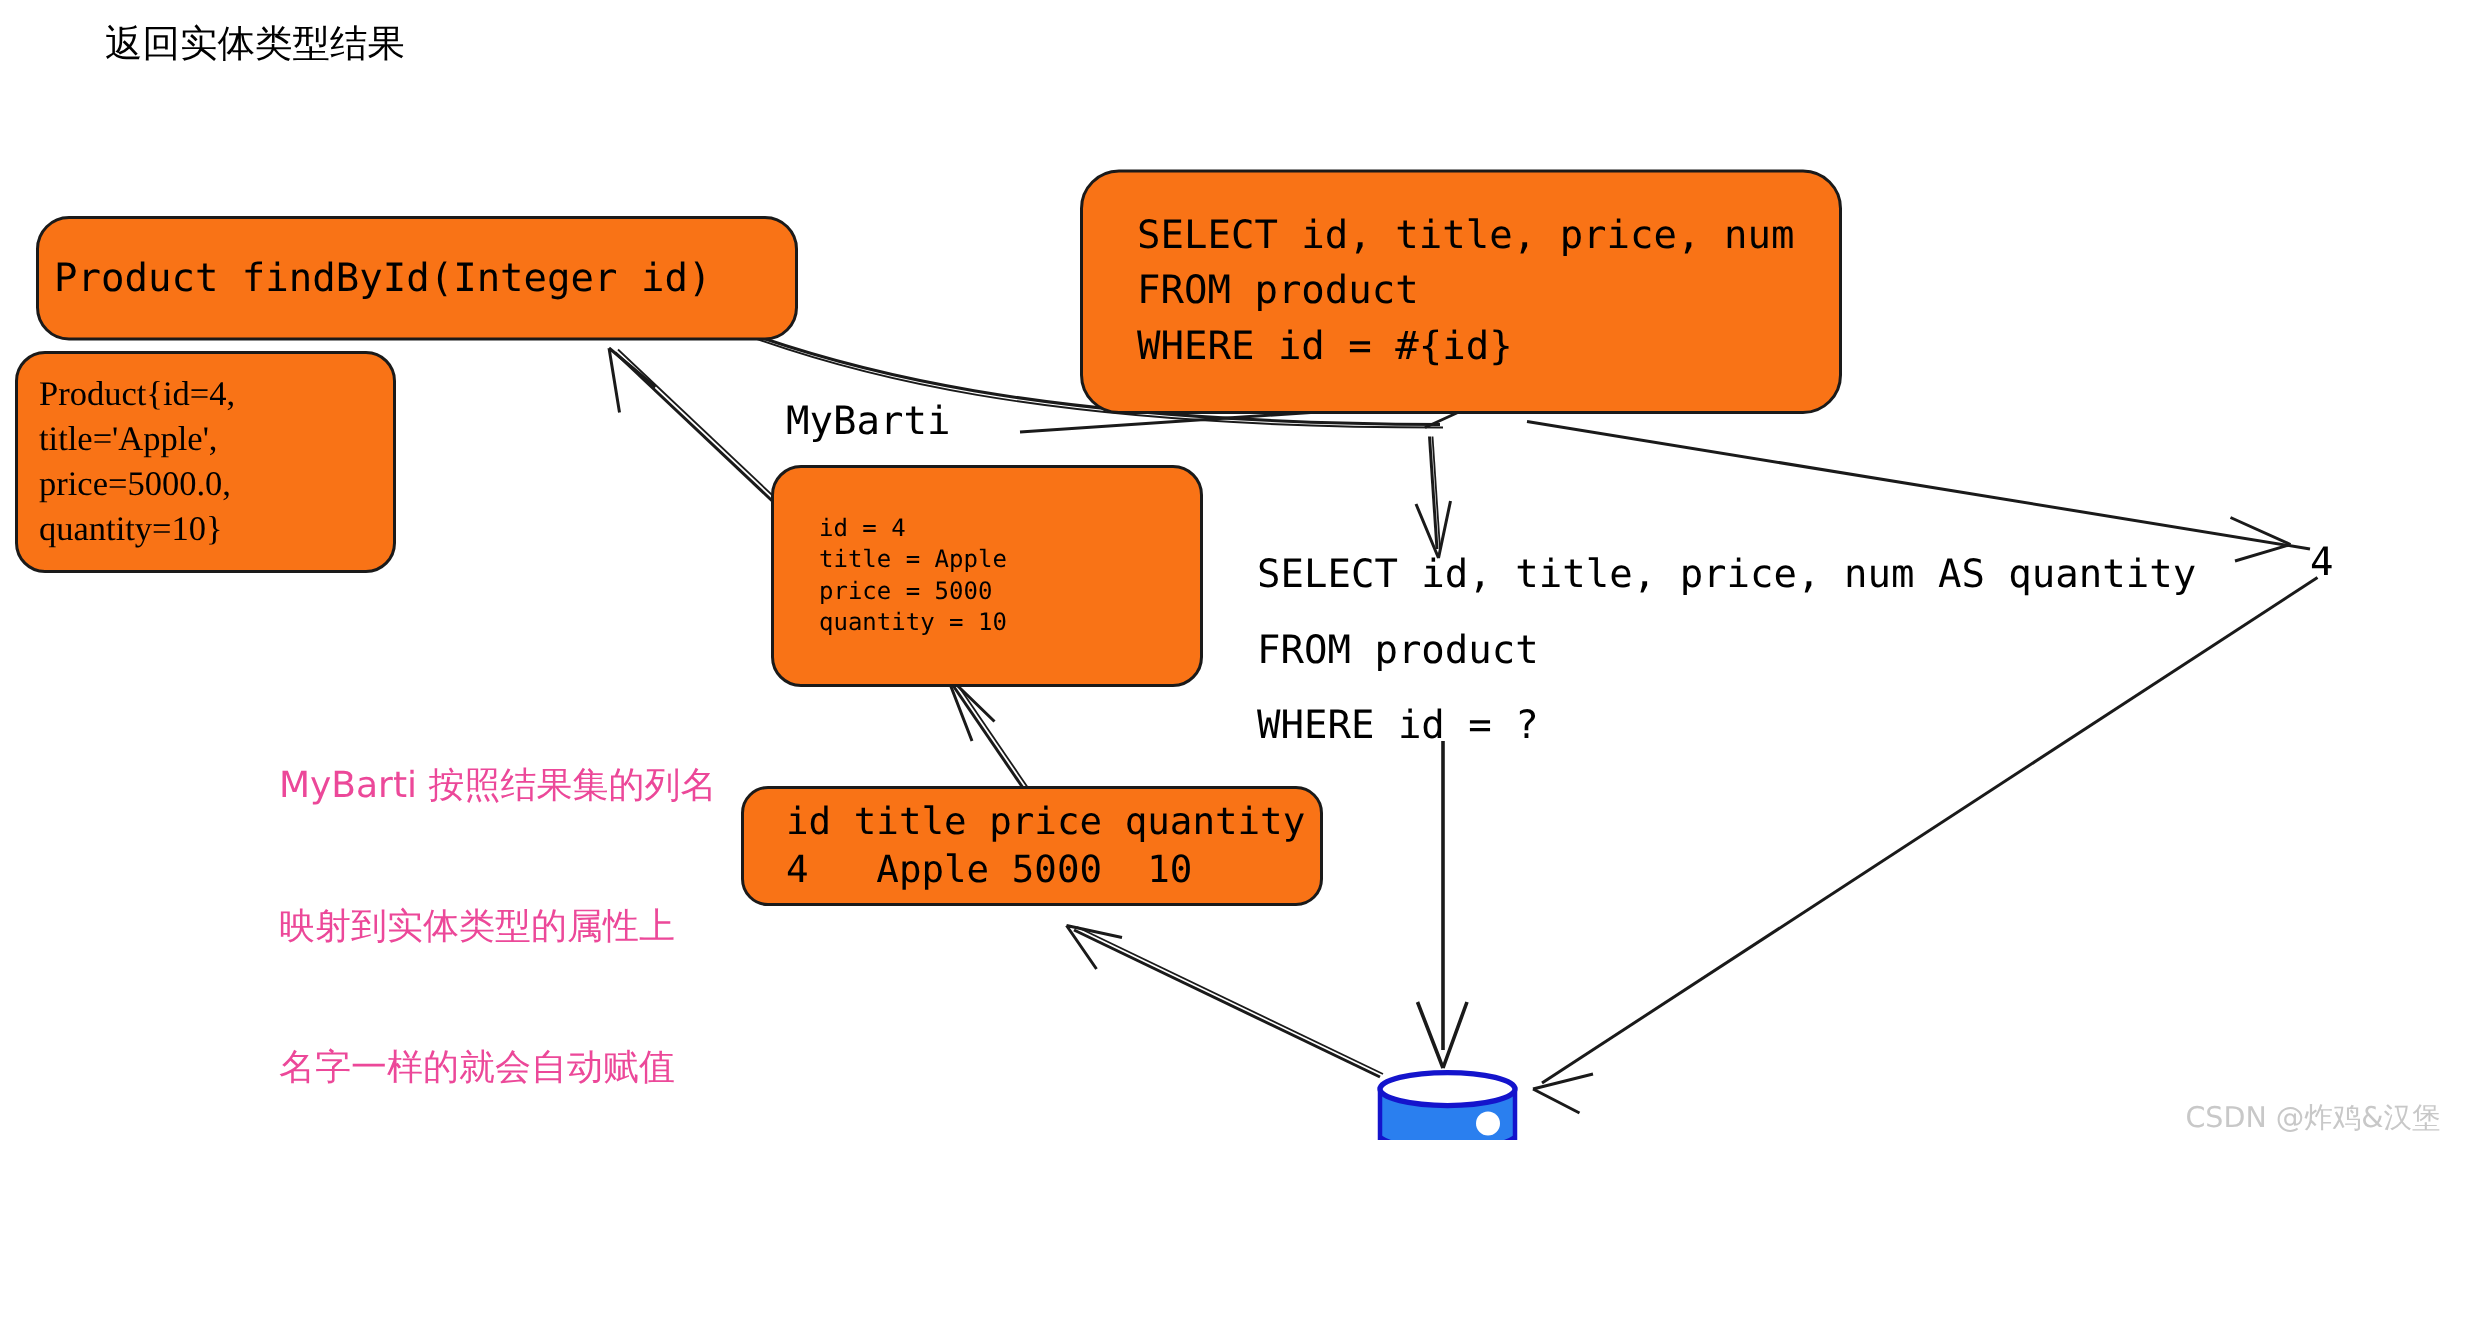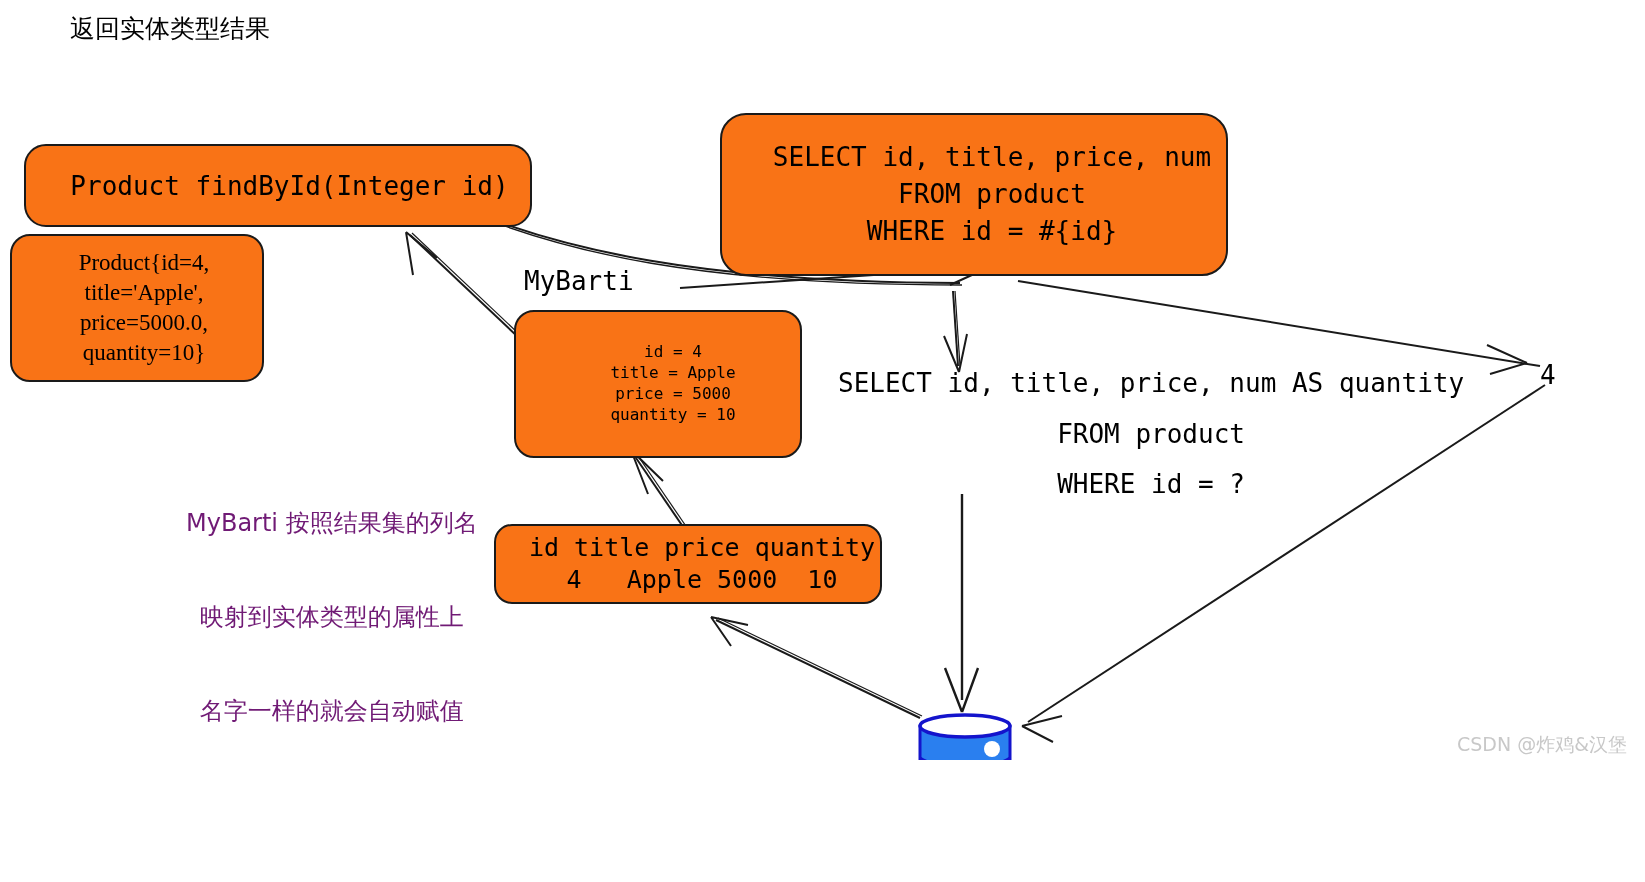--- a/index.html
+++ b/index.html
@@ -7,21 +7,20 @@
     padding: 0;
     background: #ffffff;
   }
   #canvas {
     position: relative;
     width: 1645px;
     height: 760px;
     background: #ffffff;
     overflow: hidden;
     font-family: "DejaVu Sans Mono", monospace;
-    text-align: center;
   }
   .svg-layer {
     position: absolute;
     left: 0;
     top: 0;
     width: 1645px;
     height: 882px;
     pointer-events: none;
   }
   .title-text {
@@ -48,37 +47,37 @@
   }
   .plain-text {
     position: absolute;
     font-family: "DejaVu Sans Mono", monospace;
     color: #000;
     white-space: pre;
   }
   .cn-note {
     position: absolute;
     font-family: "DejaVu Sans", sans-serif;
-    color: #701a75;
+    color: #ec4899;
     white-space: pre;
     line-height: 1.30;
   }
   .watermark {
     position: absolute;
     right: 18px;
     bottom: 2px;
     font-family: "DejaVu Sans", sans-serif;
     font-size: 19px;
     color: #c8c8c8;
     white-space: nowrap;
   }
   
   #box-method {
     left: 24px; top: 144px; width: 508px; height: 83px;
-    font-size: 26px; padding-left: 23px;
+    font-size: 26px; padding-left: 10px;
   }
   #box-product-tostring {
     left: 10px; top: 234px; width: 254px; height: 148px;
     font-size: 23px; padding-left: 14px; border-radius: 20px;
     line-height: 1.30;
     font-family: Liberation Serif, serif;
   }
   #box-sql-mapper {
     left: 720px; top: 113px; width: 508px; height: 163px;
     font-size: 26px; padding-left: 36px; border-radius: 26px;

